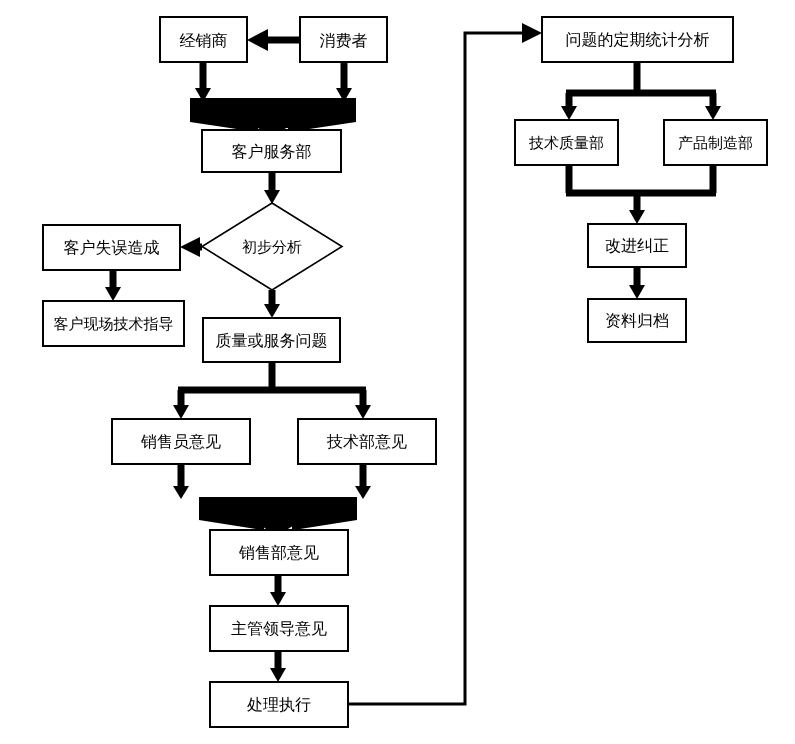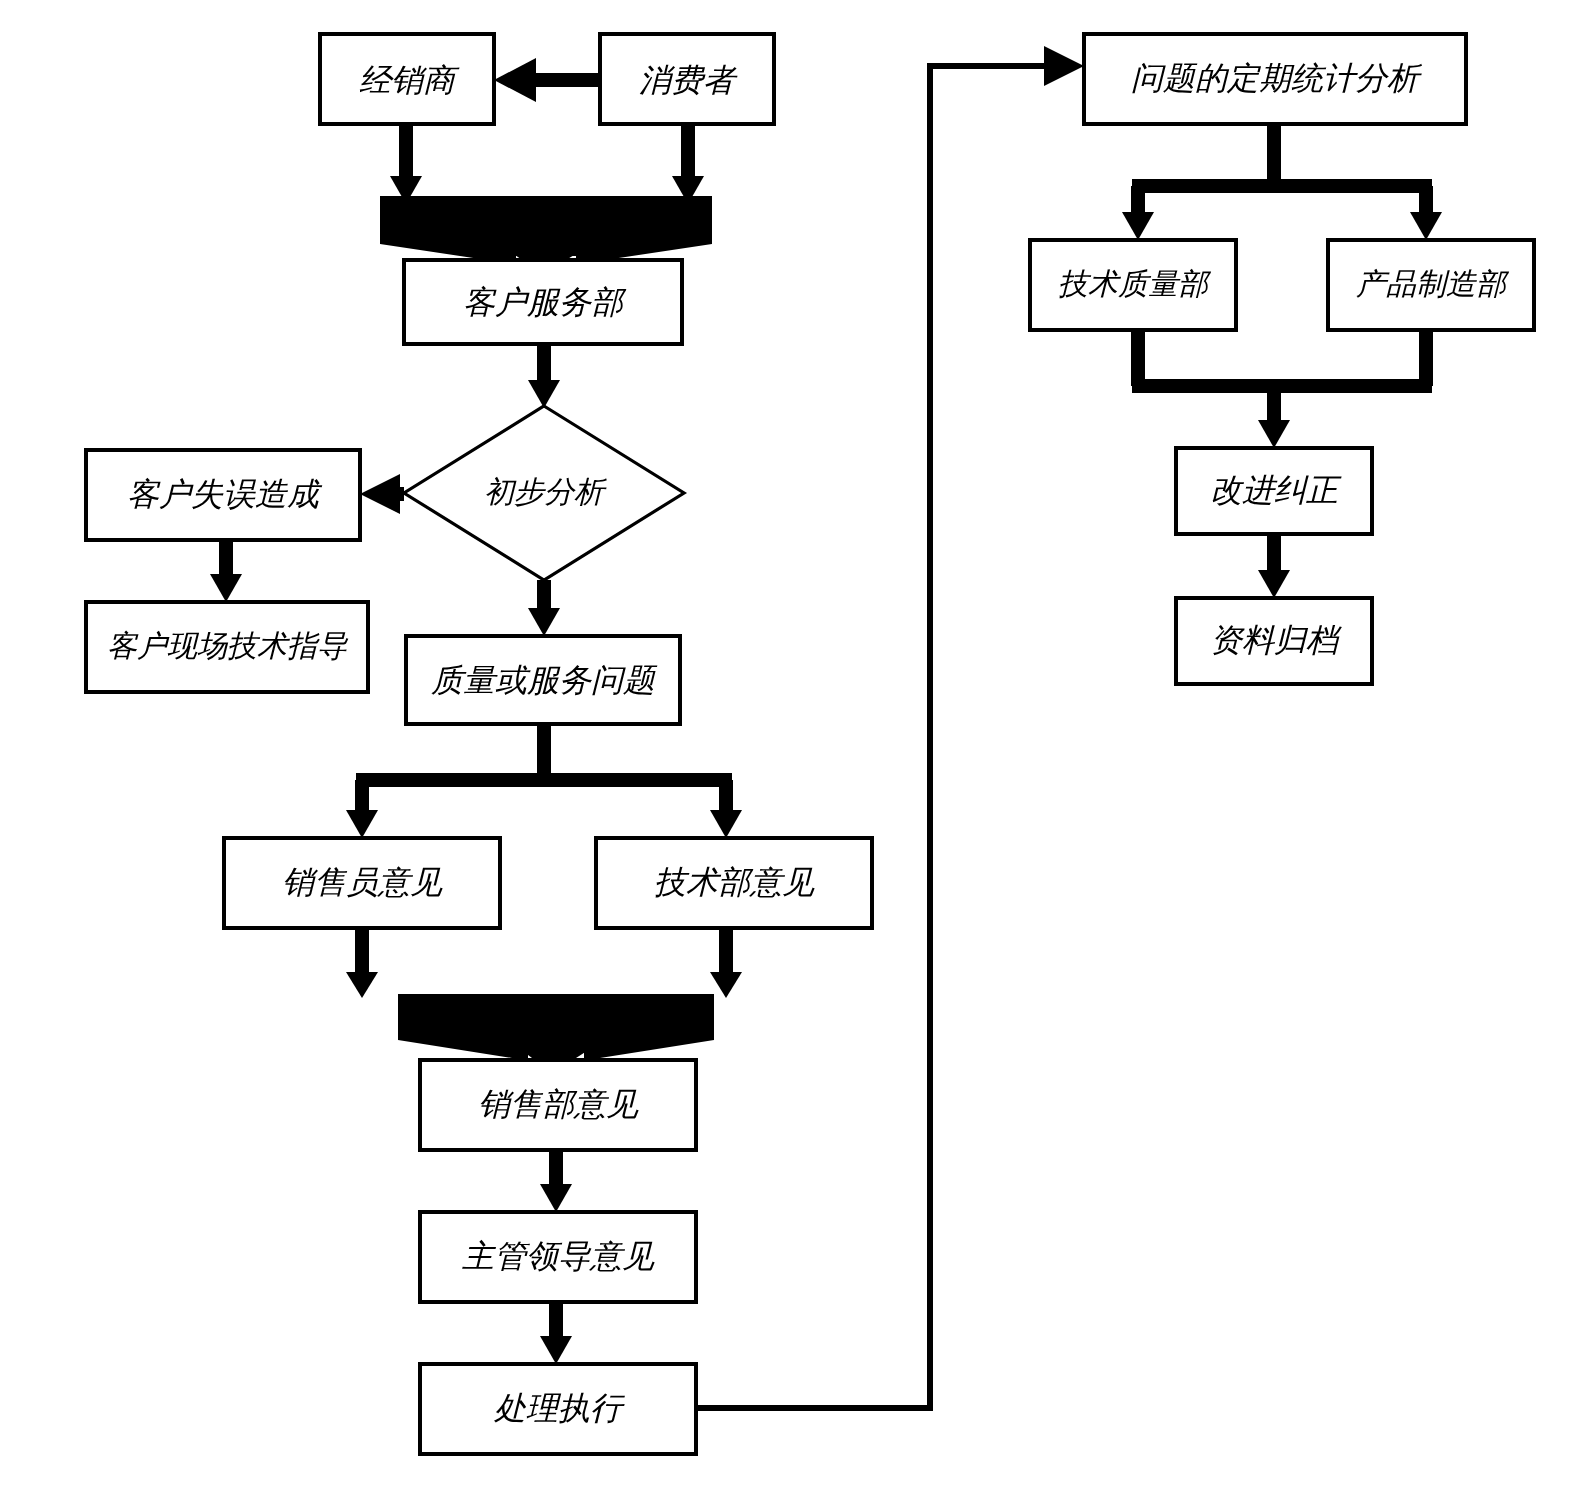--- a/index.html
+++ b/index.html
@@ -11,21 +11,20 @@
     width: 795px;
     height: 744px;
     font-family: "DejaVu Sans", "Liberation Sans", sans-serif;
     overflow: hidden;
   }
   #flowchart-root {
     position: relative;
     width: 795px;
     height: 744px;
     background: #ffffff;
-    font-style: italic;
   }
   svg#flow-svg {
     display: block;
     width: 795px;
     height: 744px;
   }
   .node-rect {
     fill: #ffffff;
     stroke: #000000;
     stroke-width: 2;

